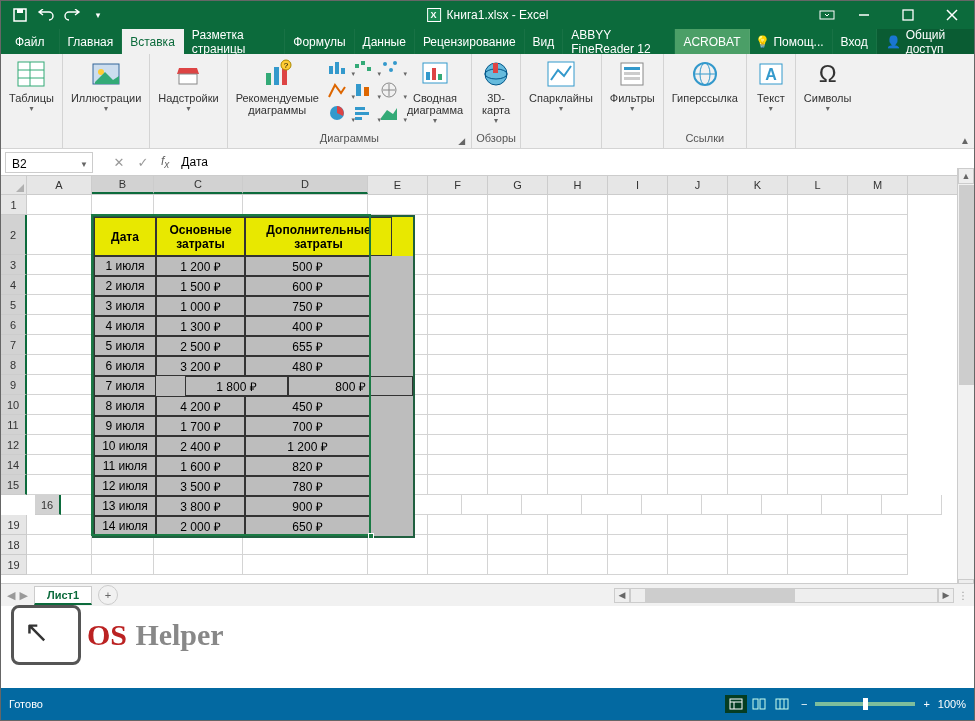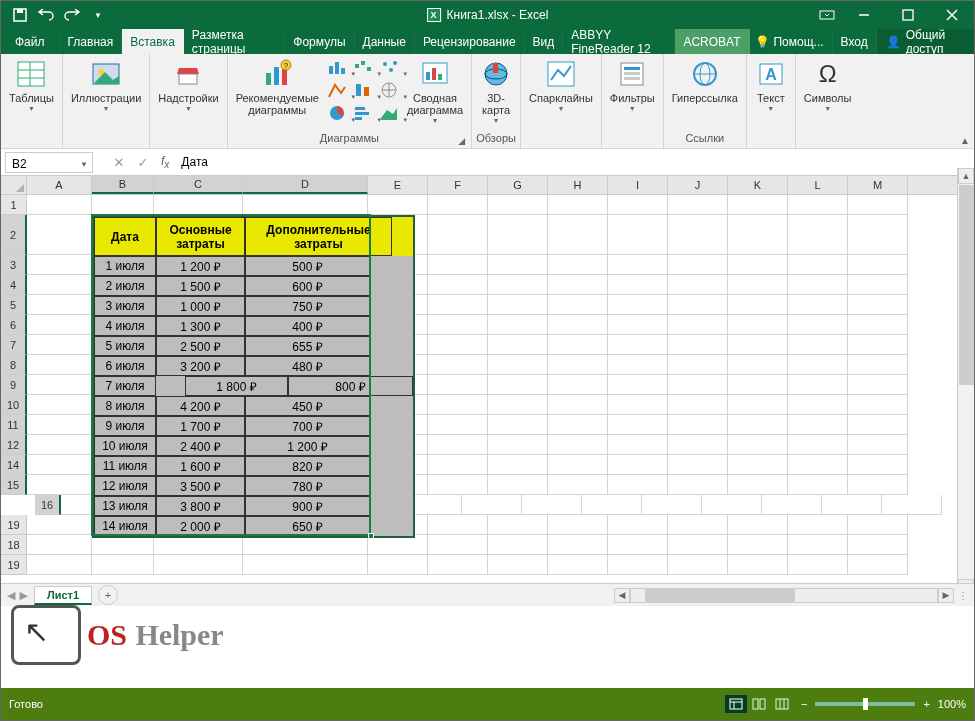--- a/index.html
+++ b/index.html
@@ -61,21 +61,21 @@
 .sheet-nav { display:flex; gap:4px; padding:0 6px; color:#999; }
 .sheet-tab { background:#fff; border:1px solid #ccc; border-bottom:2px solid #0c6b3c; padding:2px 12px; color:#0c6b3c; font-weight:bold; }
 .sheet-add { width:20px; height:20px; border:1px solid #ccc; border-radius:50%; margin-left:6px; display:flex; align-items:center; justify-content:center; color:#666; }
 .hscroll-area { position:absolute; right:20px; width:340px; height:16px; display:flex; align-items:center; }
 .hscroll-track { flex:1; height:15px; background:#eee; border:1px solid #ccc; position:relative; }
 .hscroll-thumb { position:absolute; left:14px; top:0; height:13px; width:150px; background:#cdcdcd; }
 .hscroll-btn { width:16px; height:15px; background:#eee; border:1px solid #ccc; font-size:9px; color:#666; display:flex; align-items:center; justify-content:center; }
 .vscroll { position:absolute; right:0; top:167px; width:17px; height:427px; background:#f1f1f1; border-left:1px solid #ccc; }
 .vscroll .vbtn { height:16px; background:#eee; border:1px solid #ccc; font-size:9px; color:#666; display:flex; align-items:center; justify-content:center; }
 .vscroll .vthumb { position:absolute; top:17px; left:1px; width:15px; height:200px; background:#cdcdcd; }
-.statusbar { position:absolute; bottom:0; left:0; right:0; height:22px; background:#4d7c0f; color:#fff; font-size:11px; display:flex; align-items:center; padding:16px 8px; }
+.statusbar { position:absolute; bottom:0; left:0; right:0; height:22px; background:#0369a1; color:#fff; font-size:11px; display:flex; align-items:center; padding:16px 8px; }
 .statusbar .sleft { }
 .statusbar .smid { position:absolute; left:50%; transform:translateX(-50%); display:flex; gap:18px; }
 .statusbar .sright { margin-left:auto; display:flex; align-items:center; gap:8px; }
 .viewbtns { display:flex; gap:1px; }
 .viewbtns .vb { width:22px; height:18px; display:flex; align-items:center; justify-content:center; }
 .viewbtns .vb.active { background:#053d22; }
 .zoom-slider { width:100px; height:4px; background:#7dbd9c; position:relative; }
 .zoom-slider .zthumb { position:absolute; left:48px; top:-4px; width:5px; height:12px; background:#fff; }
 .oshelper { position:absolute; left:10px; bottom:55px; display:flex; align-items:center; gap:6px; pointer-events:none; }
 .oshelper .cursor { width:70px; height:60px; border:3px solid #555; border-radius:8px; background:rgba(255,255,255,0.85); position:relative; }

